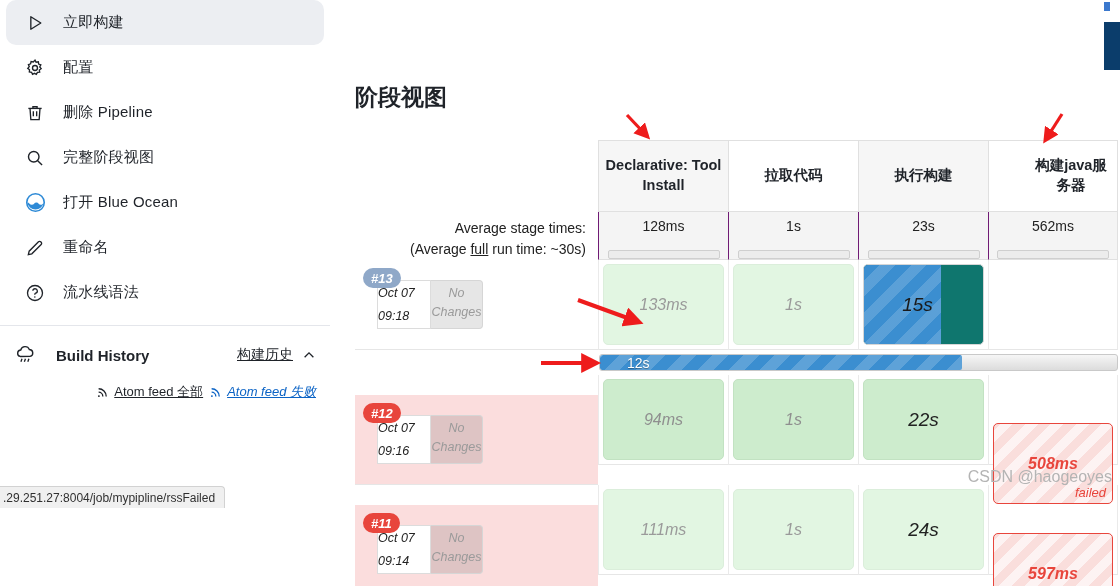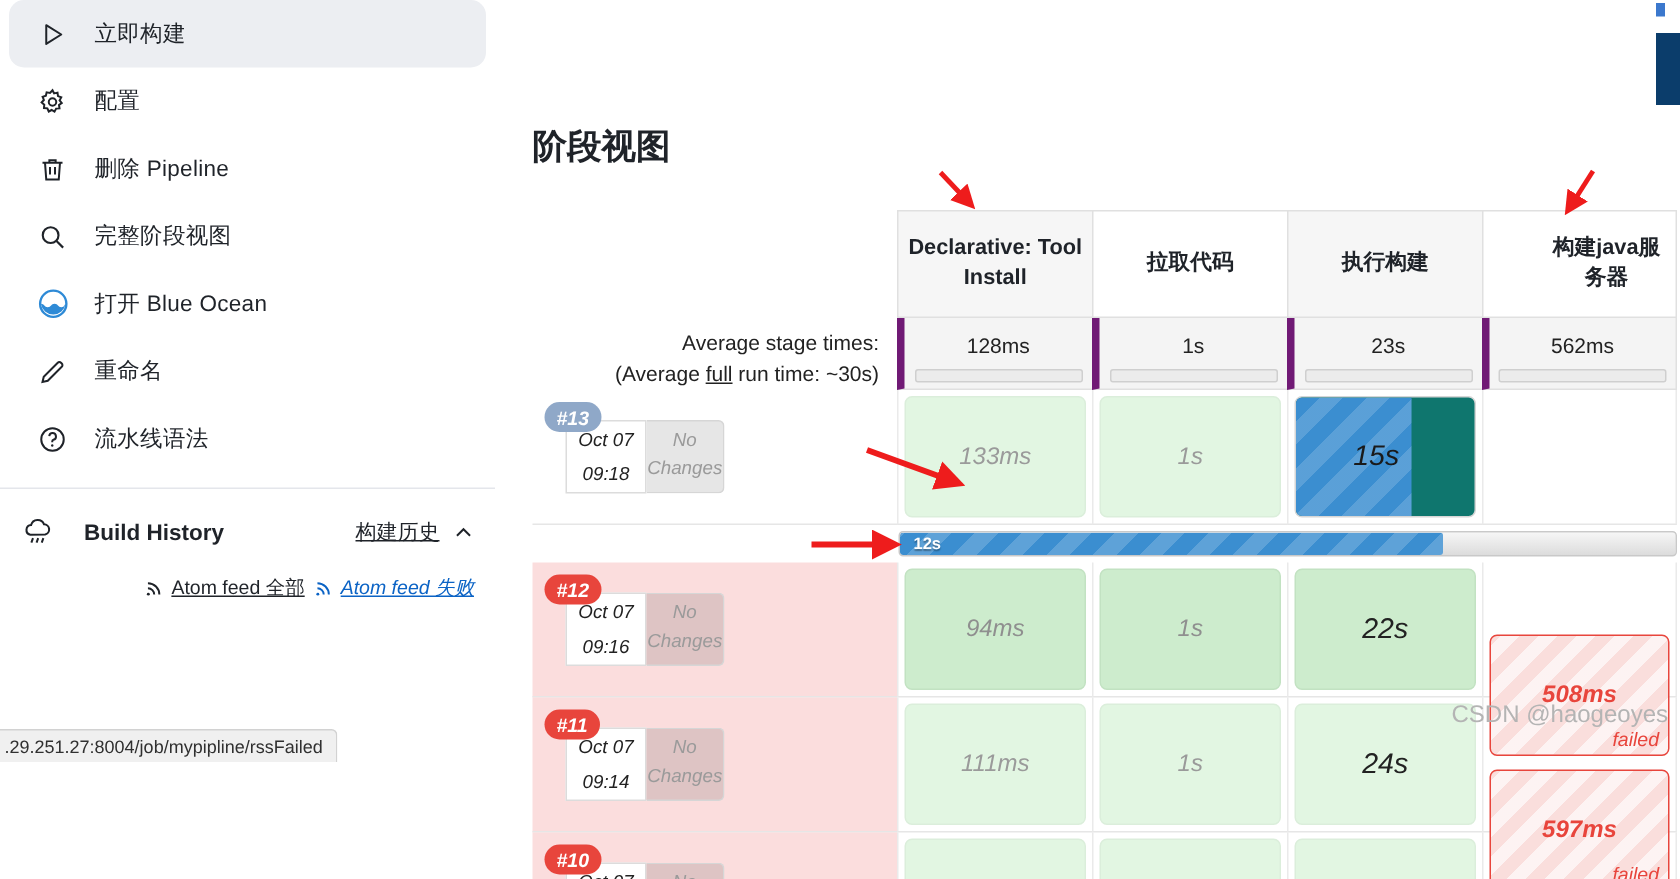--- a/index.html
+++ b/index.html
@@ -117,44 +117,44 @@
 
   
   .avg-label {
     text-align: right; padding-right: 12px;
     font-size: 14px; color: #222; line-height: 1.5;
     padding-top: 6px;
   }
   .avg-label u { text-decoration: underline; }
   .avg-row .scell {
     height: 48px;
-    border-left: 5px solid #701a75;
+    border-left: 1px solid #701a75;
     border-bottom: 1px solid #e0e0e0;
     background: #f4f4f4;
     display: flex; flex-direction: column;
-    align-items: center; justify-content: center;
+    align-items: center; justify-content: space-between;
     padding-top: 6px;
   }
   .avg-row .scell.last { border-right: 1px solid #e0e0e0; }
   .avg-time { font-size: 14px; color: #222; }
   .mini-bar {
     margin-top: 8px; width: 112px; height: 9px;
     background: #ececec; border: 1px solid #cfcfcf;
     border-radius: 2px; overflow: hidden;
   }
   .mini-fill { height: 100%; background: #3b78cd; }
 
   
   .brow { position: relative; font-style: italic; }
   .brow .meta-col {
     position: relative;
     height: 90px;
     border-bottom: 1px solid #e6e6e6;
   }
-  .brow.failed .meta-col { background: #fbdddd; }
+  .brow.failed .meta-col { background: #fbdddd; margin-top: 20px; }
   .brow.running .meta-col { background: #ffffff; }
 
   .bnum {
     position: absolute; left: 8px; top: 8px;
     min-width: 34px; height: 20px;
     padding: 0 8px;
     border-radius: 10px;
     color: #ffffff; font-size: 13px; font-weight: bold;
     display: flex; align-items: center; justify-content: center;
     z-index: 3;
@@ -163,21 +163,21 @@
   .bnum.failed  { background: #e8453c; }
 
   .meta-box {
     position: absolute; left: 22px; top: 20px;
     display: flex; z-index: 2;
   }
   .dt {
     width: 54px; padding: 5px 0;
     background: #ffffff;
     border: 1px solid #dcdcdc;
-    display: flex; flex-direction: column; align-items: center; gap: 9px;
+    display: flex; flex-direction: column; gap: 9px;
     font-size: 12.5px; color: #222;
   }
   .nochg {
     width: 52px; padding: 5px 0;
     border: 1px solid #d6d6d6; border-left: none;
     border-top-right-radius: 4px; border-bottom-right-radius: 4px;
     display: flex; flex-direction: column; align-items: center; gap: 3px;
     font-size: 12.5px; color: #9a9a9a; line-height: 1.25;
     text-align: center;
   }
@@ -249,22 +249,22 @@
     position: absolute; left: 0; top: 0; bottom: 0;
     background-color: #3b8ed0;
     background-image: repeating-linear-gradient(
       -45deg,
       rgba(255,255,255,.18) 0 11px,
       rgba(255,255,255,0) 11px 22px);
     border-radius: 2px;
     display: flex; align-items: center;
   }
   .prog-txt {
-    color: #ffffff; font-size: 11px; font-weight: bold;
-    padding-left: 9px; text-shadow: 0 1px 1px rgba(0,0,0,.35);
+    color: #ffffff; font-size: 14px; font-weight: normal;
+    padding-left: 27px; text-shadow: 0 1px 1px rgba(0,0,0,.35);
   }
 
   
   .arrows { position: absolute; left: 0; top: 0; width: 1120px; height: 586px;
             pointer-events: none; z-index: 30; }
 
   
   .edge-box {
     position: absolute; right: 0; top: 22px;
     width: 16px; height: 48px;

